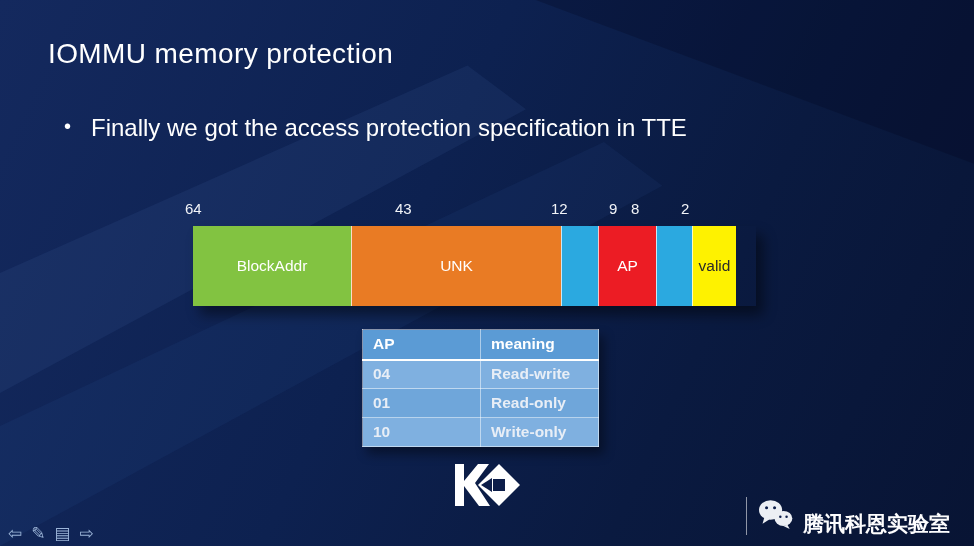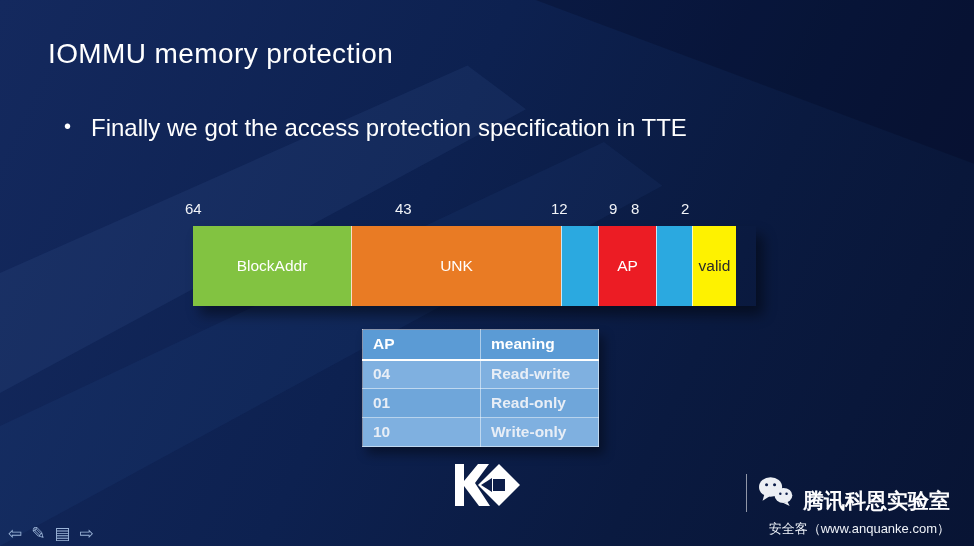--- a/index.html
+++ b/index.html
@@ -137,21 +137,20 @@
           <circle cx="10.5" cy="11" r="1.7" fill="#0c1d49"></circle>
           <circle cx="19.5" cy="11" r="1.7" fill="#0c1d49"></circle>
           <ellipse cx="29.5" cy="23" rx="10" ry="8.5" fill="#eceff4"></ellipse>
           <path d="M34 30 L36.5 35 L29.5 31.5 Z" fill="#eceff4"></path>
           <circle cx="26" cy="21" r="1.4" fill="#0c1d49"></circle>
           <circle cx="33" cy="21" r="1.4" fill="#0c1d49"></circle>
         </svg>
       </span>
       <span class="brand">腾讯科恩实验室</span>
     </div>
-    <div class="source">安全客（www.anquanke.com）</div>
   </div>
 
   <div class="nav">
     <span>⇦</span>
     <span>✎</span>
     <span>▤</span>
     <span>⇨</span>
   </div>
 
 </div>

